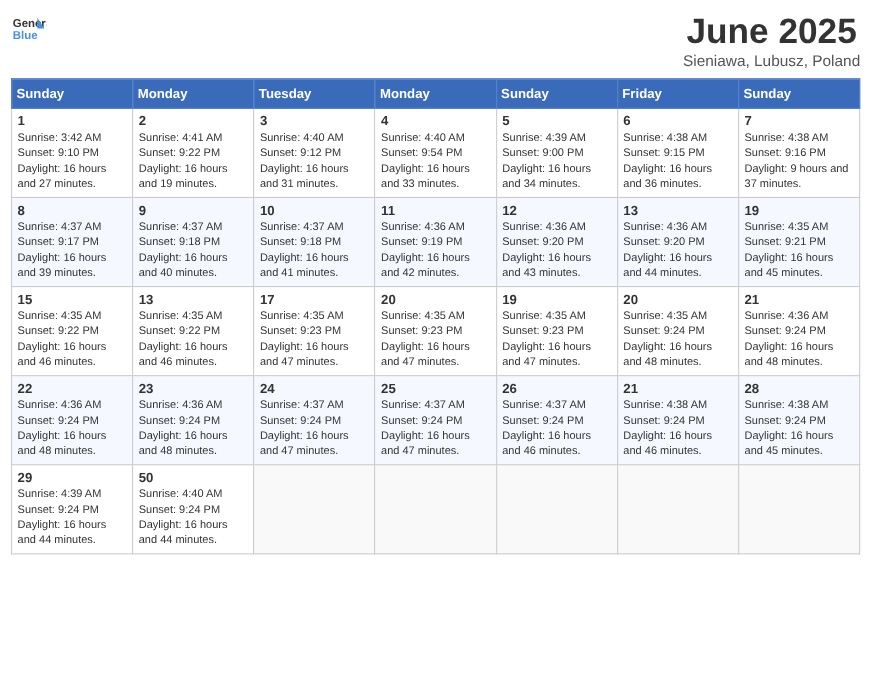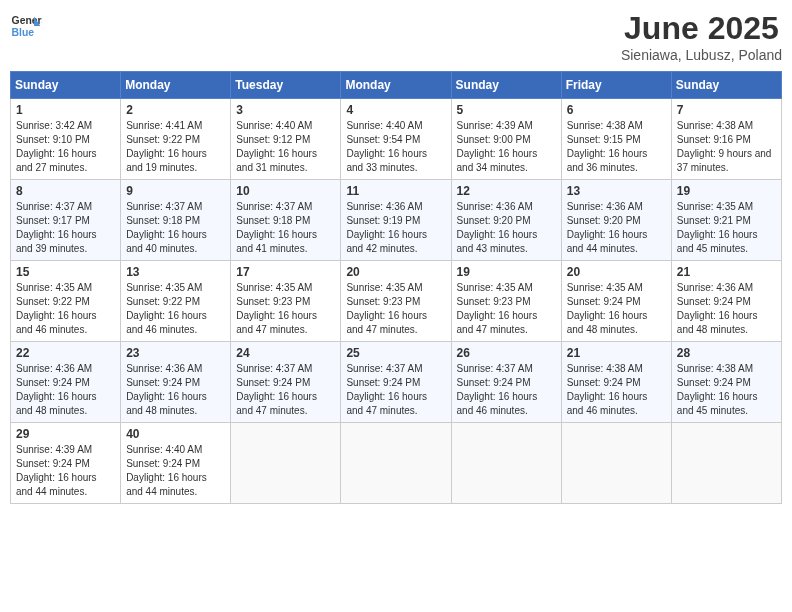--- a/index.html
+++ b/index.html
@@ -343,21 +343,21 @@
       <tr>
         <td>
         <span class="day-number">29</span>
         <div class="day-info">
           <span>Sunrise: 4:39 AM</span><br>
           <span>Sunset: 9:24 PM</span><br>
           <span>Daylight: 16 hours and 44 minutes.</span>
         </div>
       </td>
         <td>
-        <span class="day-number">40</span>
+        <span class="day-number">50</span>
         <div class="day-info">
           <span>Sunrise: 4:40 AM</span><br>
           <span>Sunset: 9:24 PM</span><br>
           <span>Daylight: 16 hours and 44 minutes.</span>
         </div>
       </td>
         <td class="empty-cell"></td>
         <td class="empty-cell"></td>
         <td class="empty-cell"></td>
         <td class="empty-cell"></td>

